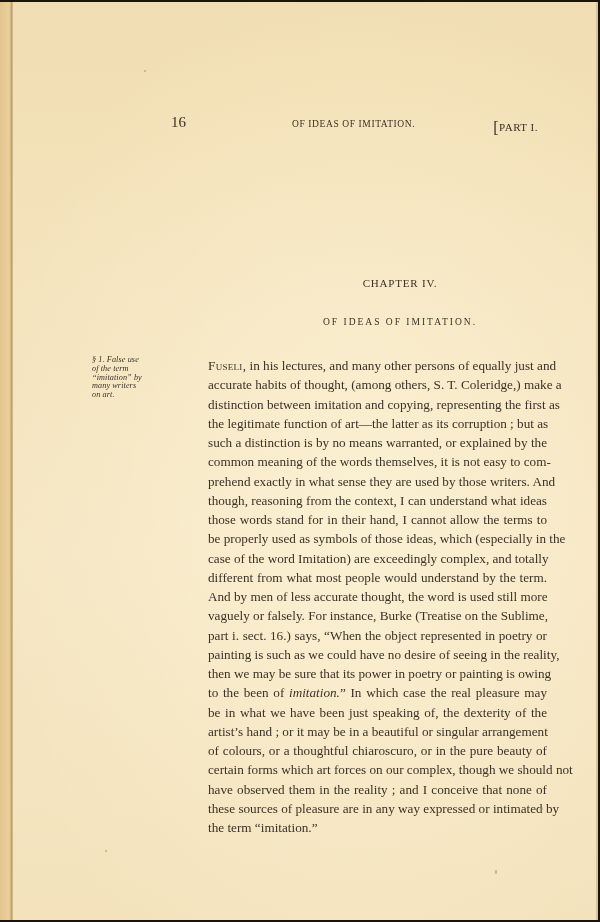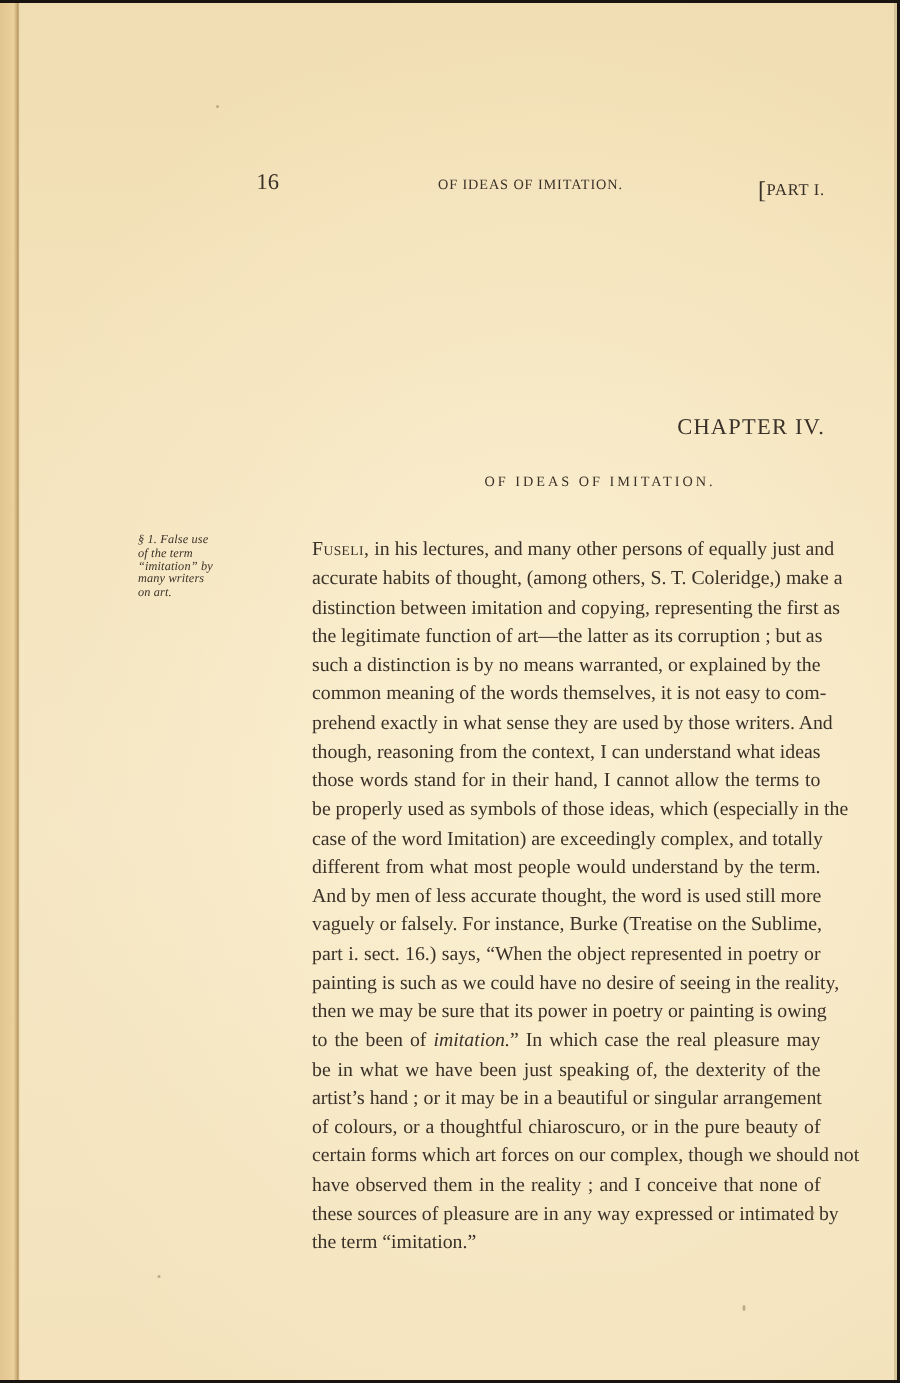--- a/index.html
+++ b/index.html
@@ -51,37 +51,37 @@
     }
     .running-title {
       position: absolute;
       left: 124px;
       top: 5px;
       font-size: 9.5px;
       letter-spacing: 0.6px;
     }
     .part-label {
       position: absolute;
-      right: 0;
+      right: 12px;
       top: 3px;
       font-size: 11px;
       letter-spacing: 0.5px;
     }
     .part-label .bracket {
       font-size: 16px;
       position: relative;
       top: 2px;
     }
     .chapter-title {
       position: absolute;
       top: 275px;
       left: 168px;
       width: 382px;
-      text-align: right;
-      font-size: 15px;
+      text-align: center;
+      font-size: 11px;
       letter-spacing: 0.8px;
       padding-left: 82px;
       box-sizing: border-box;
       font-family: Liberation Serif, serif;
     }
     .chapter-subtitle {
       position: absolute;
       top: 315px;
       left: 168px;
       width: 382px;

